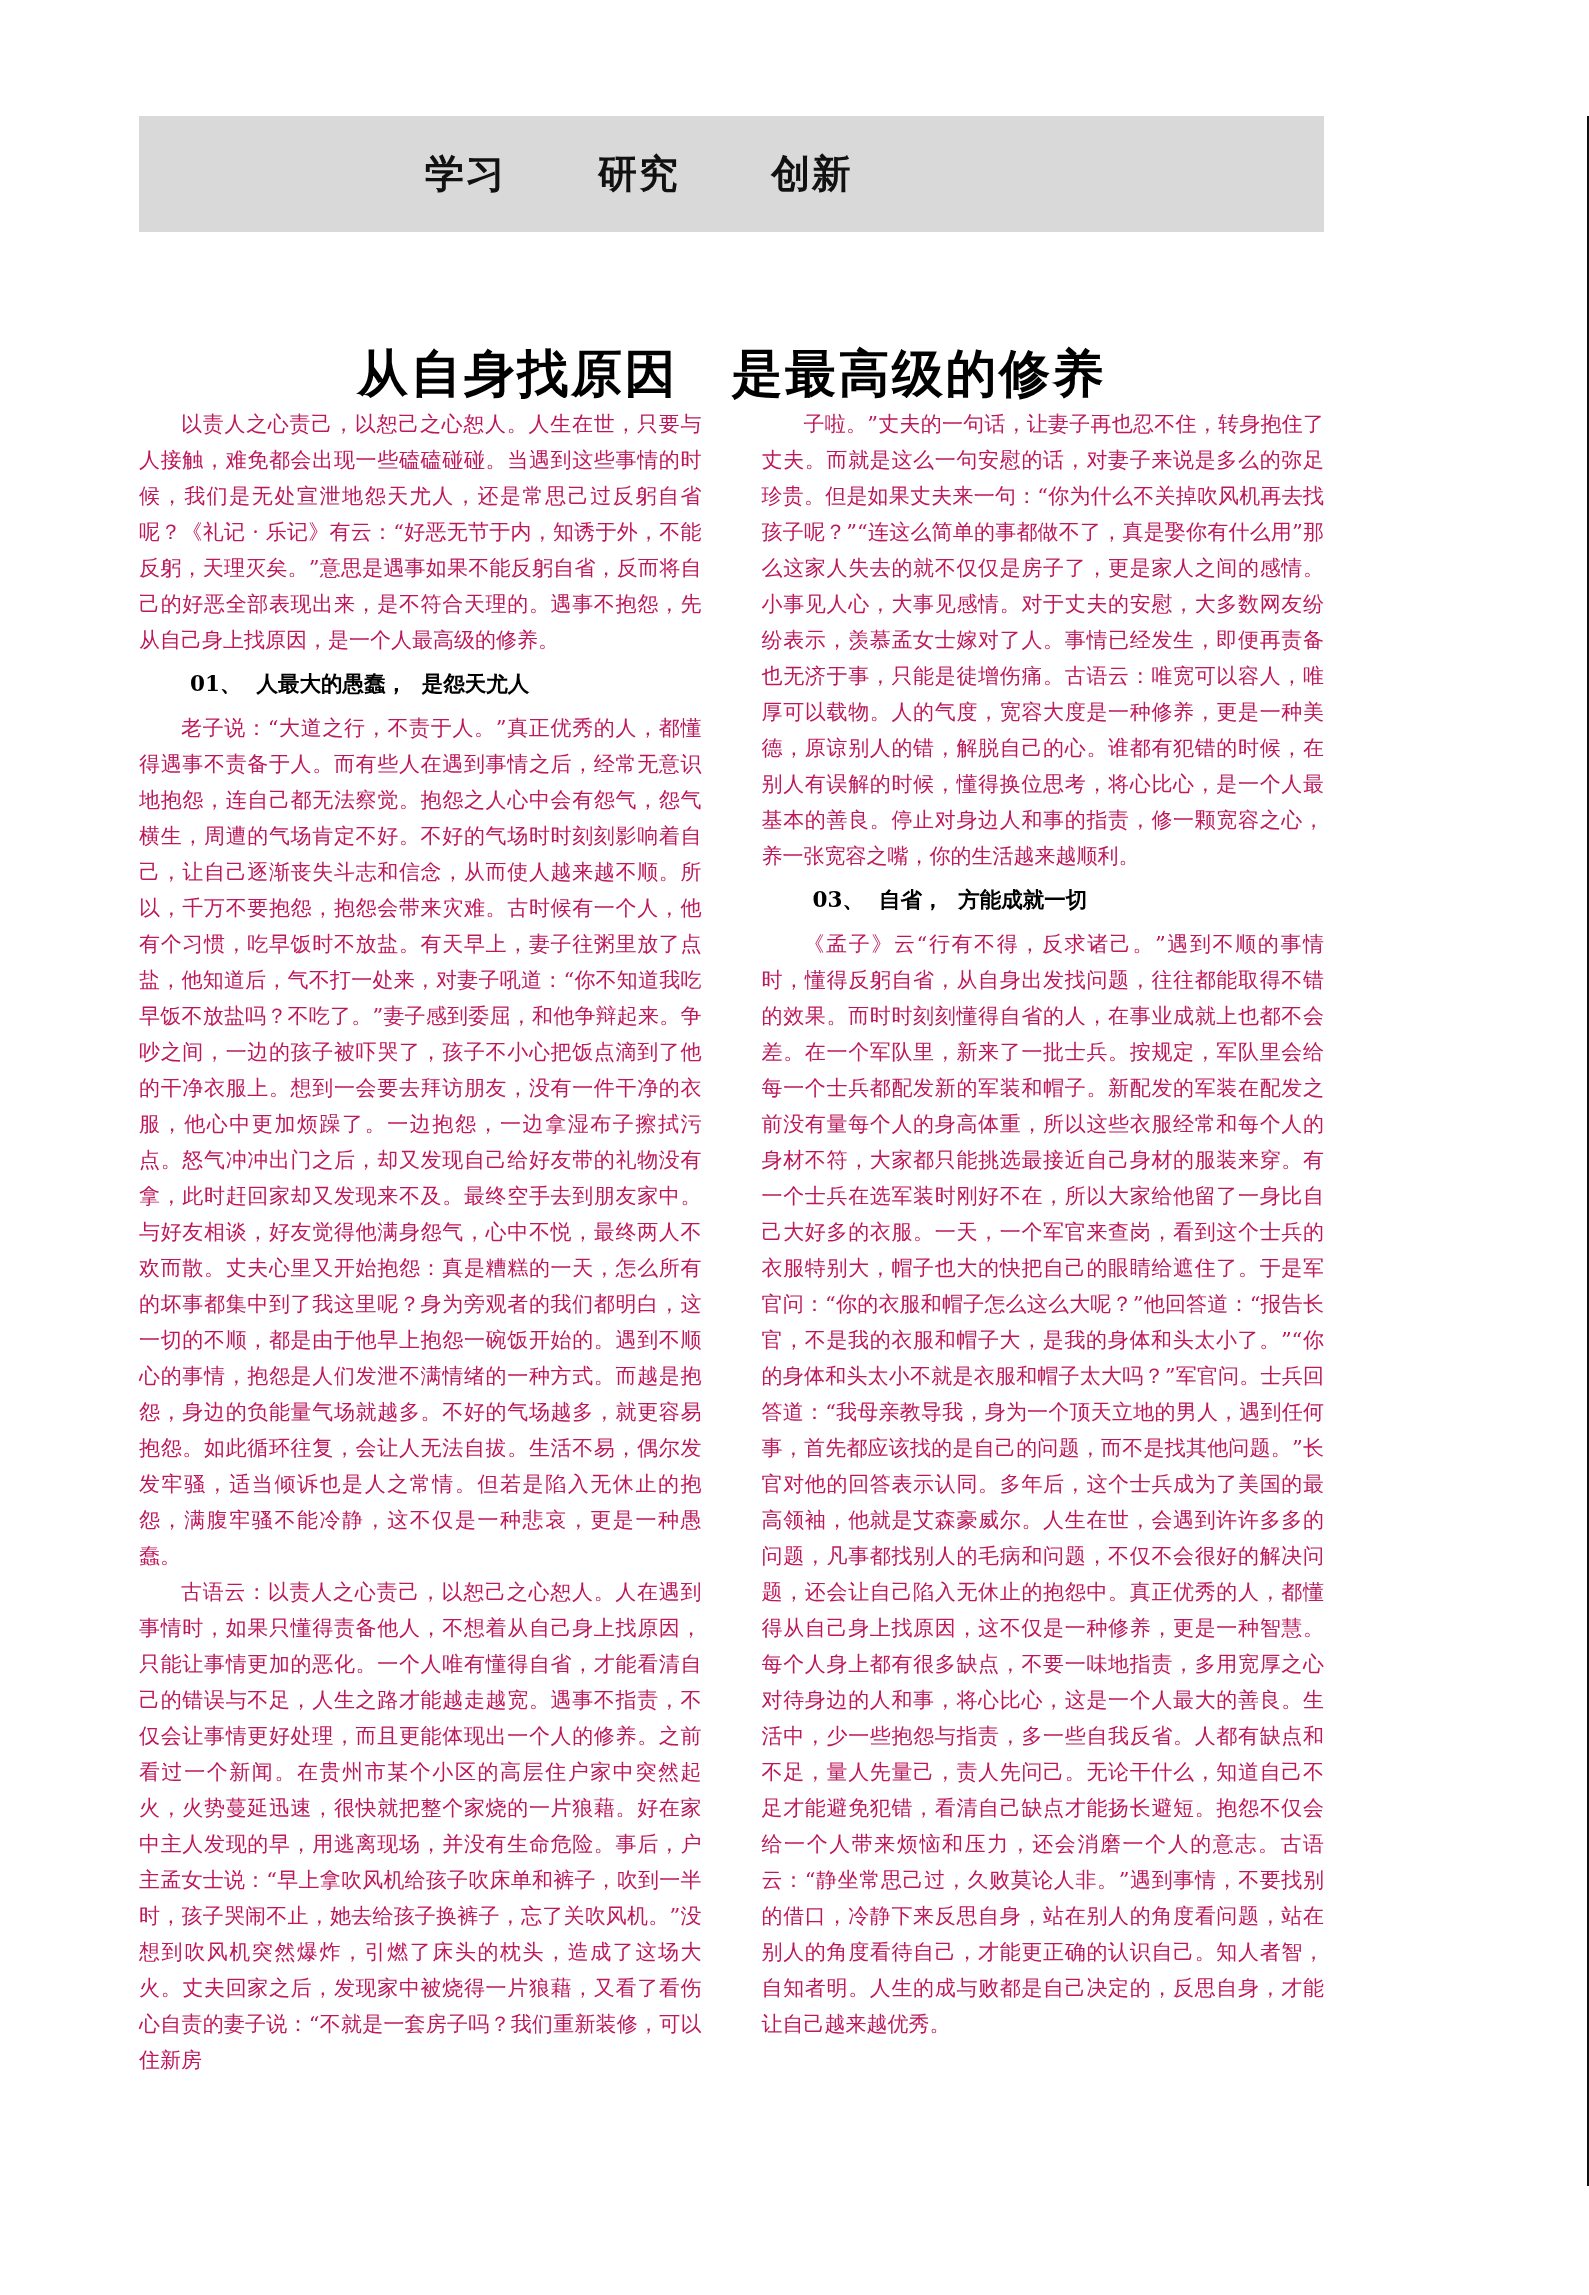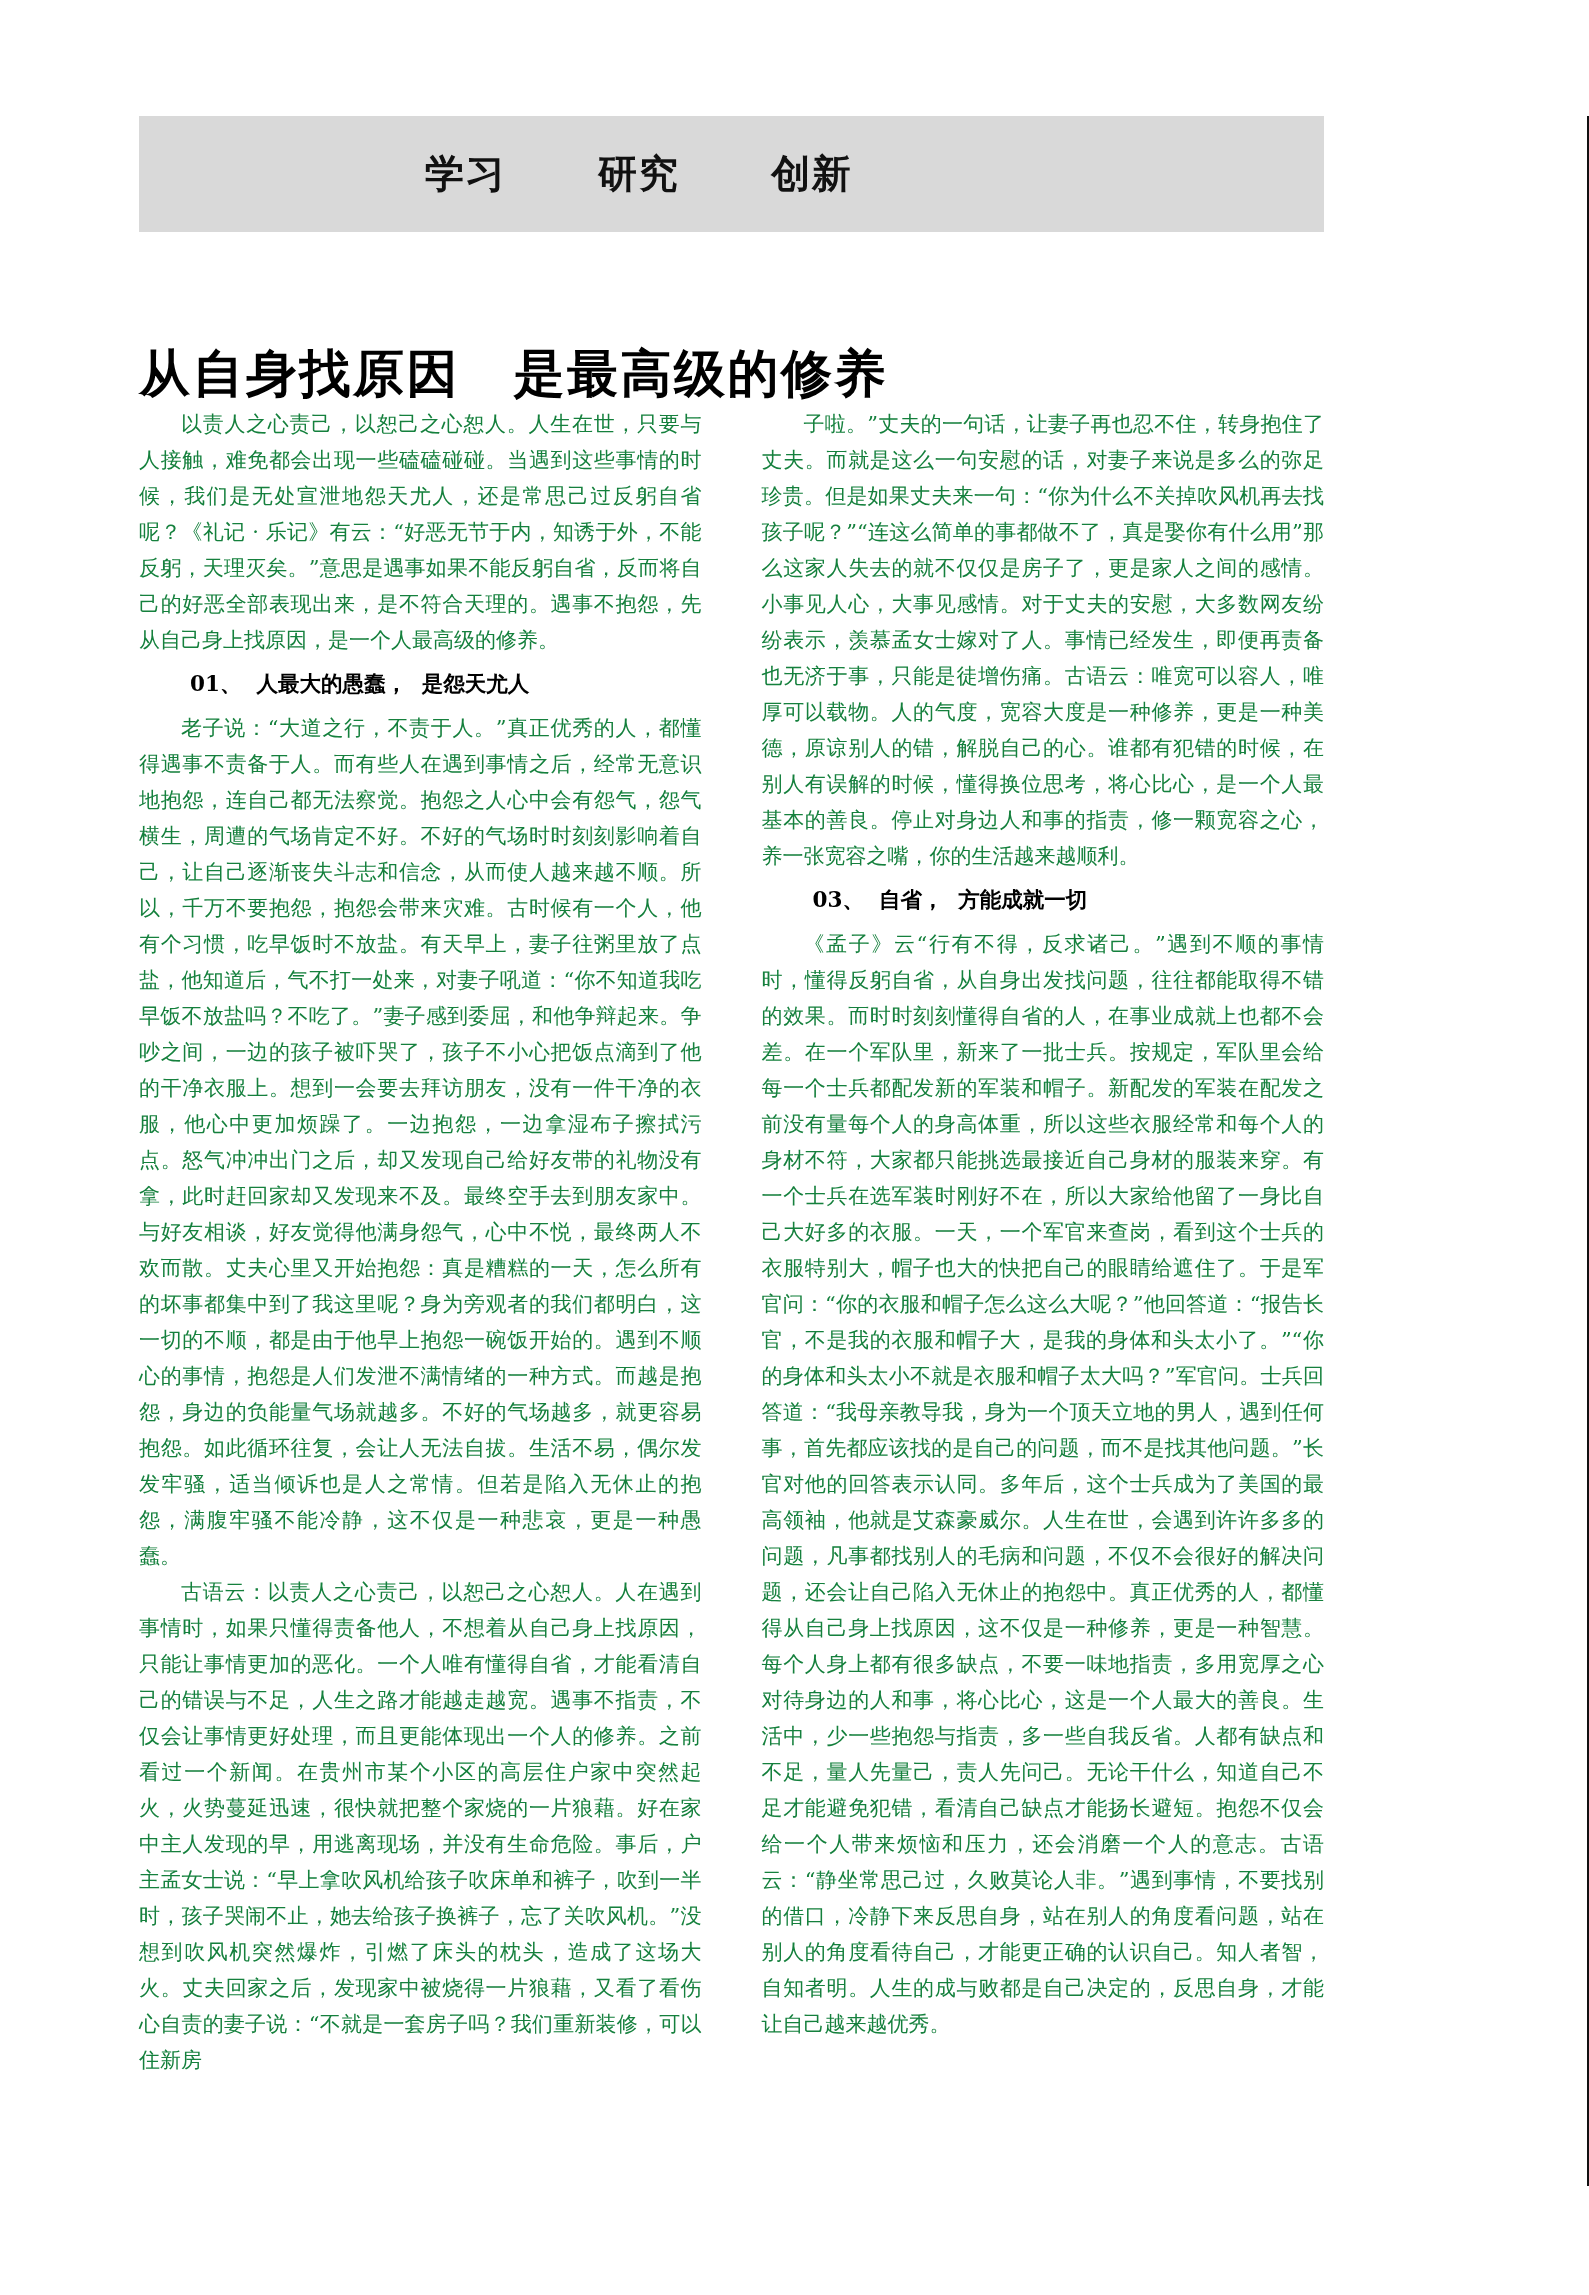--- a/index.html
+++ b/index.html
@@ -56,21 +56,21 @@
     height: 2070px;
     background: #111;
   }
 
   
   .article-title {
     position: absolute;
     left: 139px;
     top: 306px;
     width: 1185px;
-    text-align: left;
+    text-align: center;
     font-family: "DejaVu Sans", "Liberation Sans", sans-serif;
     font-size: 51px;
     font-weight: bold;
     letter-spacing: 2.5px;
     color: #000;
     white-space: pre;
   }
 
   
   .columns {
@@ -83,21 +83,21 @@
   }
   .col {
     width: 563px;
   }
   p.para {
     margin: 0;
     font-size: 21px;
     line-height: 36px;
     text-align: justify;
     text-justify: inter-ideograph;
-    color: #15803d;
+    color: #be185d;
     text-indent: 2em;
     word-break: break-all;
   }
   p.subhead {
     margin: 8px;
     font-size: 21.5px;
     line-height: 36px;
     font-weight: bold;
     color: #000;
     text-indent: 2em;

